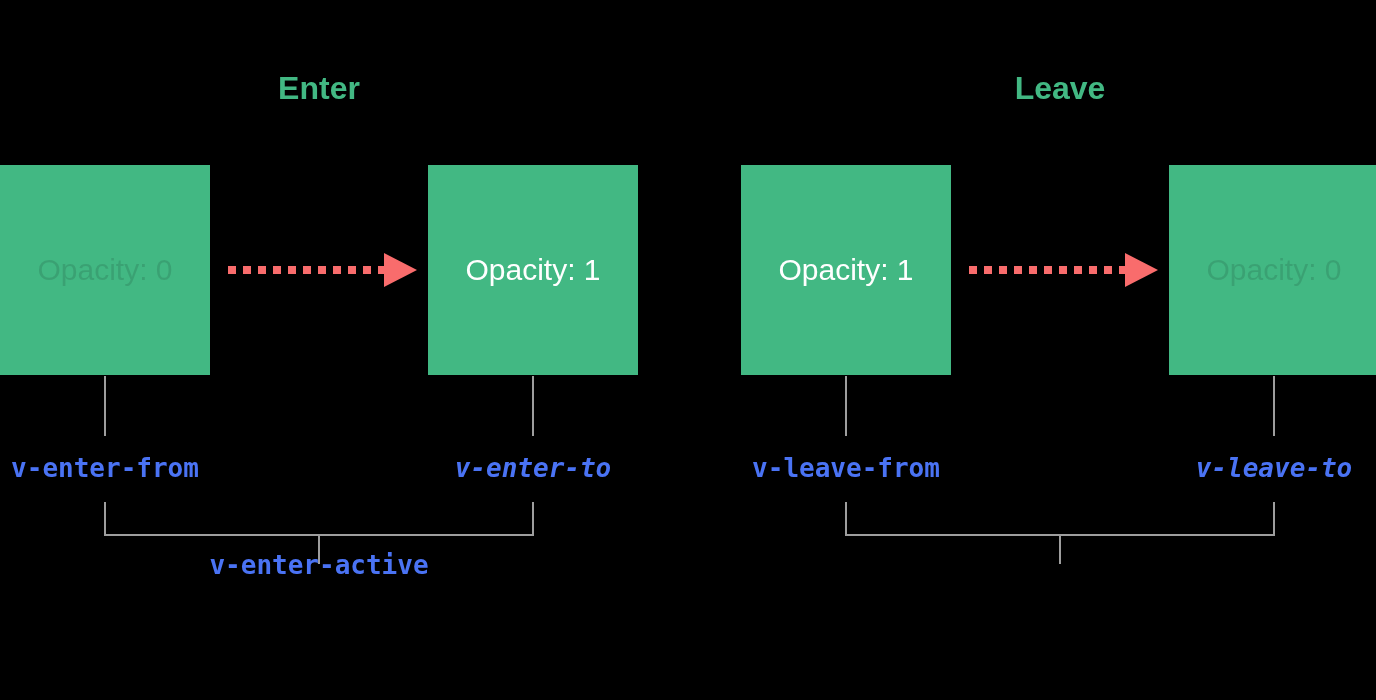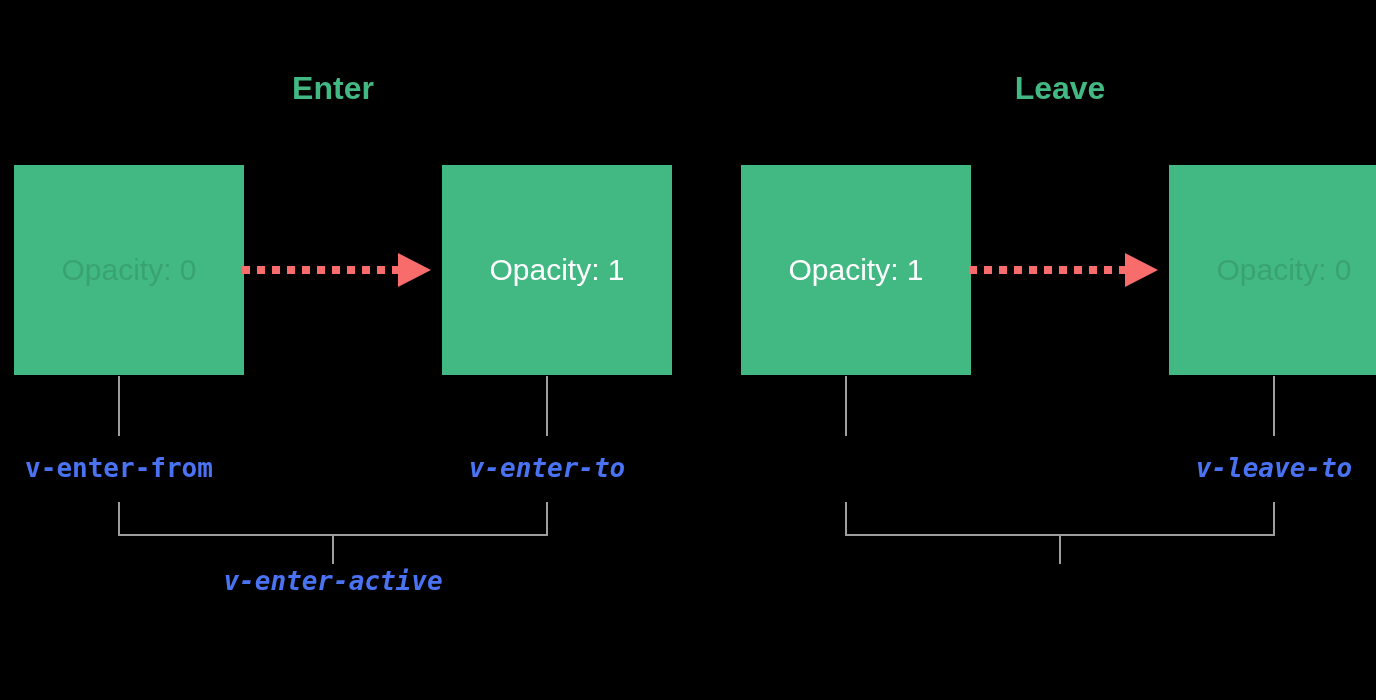--- a/index.html
+++ b/index.html
@@ -14,38 +14,38 @@
     background: var(--background, #000);
     overflow: hidden;
     font-family: "Liberation Sans", sans-serif;
   }
   .group {
     position: absolute;
     top: 0;
     width: 638px;
     height: 700px;
   }
-  #group-enter { left: 0; margin-left: 14px; }
+  #group-enter { left: 0; }
   #group-leave { left: 741px; }
 
   .phase-title {
     position: absolute;
     top: 70px;
     left: 0;
     width: 100%;
     text-align: center;
     font-size: 32px;
     font-weight: 700;
     color: var(--green, #42b883);
     line-height: 37px;
   }
   .box {
     position: absolute;
     top: 165px;
-    width: 230px;
+    width: 210px;
     height: 210px;
     background: var(--green, #42b883);
     display: flex;
     align-items: center;
     justify-content: center;
   }
   .boxA { left: 0; }
   .boxB { left: 428px; }
   .box-label {
     font-size: 30px;
@@ -87,21 +87,21 @@
     text-align: center;
     font-family: "DejaVu Sans Mono", monospace;
     font-size: 26px;
     font-weight: 700;
     color: var(--blue, #4a73f4);
     white-space: nowrap;
     line-height: 30px;
   }
   .labelA { left: -115px; top: 453px; }
   .labelB { left: 313px;  top: 453px; font-style: italic; }
-  .labelC { left: 99px;   top: 566px; font-style: italic; }
+  .labelC { left: 99px;   top: 550px; }
 </style>
 </head>
 <body>
 
 <div class="canvas">
 
   <div class="group" id="group-enter">
     <div class="phase-title">Enter</div>
 
     <div class="box boxA">
@@ -141,20 +141,21 @@
     </div>
 
     <svg class="arrow" viewBox="0 0 212 60">
       <line x1="16" y1="30" x2="172" y2="30" stroke="currentColor" stroke-width="8" stroke-dasharray="8 7"></line>
       <polygon points="172,13 205,30 172,47" fill="currentColor"></polygon>
     </svg>
 
     <div class="vline vA1"></div>
     <div class="vline vB1"></div>
 
+    <div class="class-label labelA">v-leave-from</div>
     <div class="class-label labelB">v-leave-to</div>
 
     <div class="vline vA2"></div>
     <div class="vline vB2"></div>
     <div class="hline bracket"></div>
     <div class="vline vC"></div>
 
   </div>
 
 </div>

